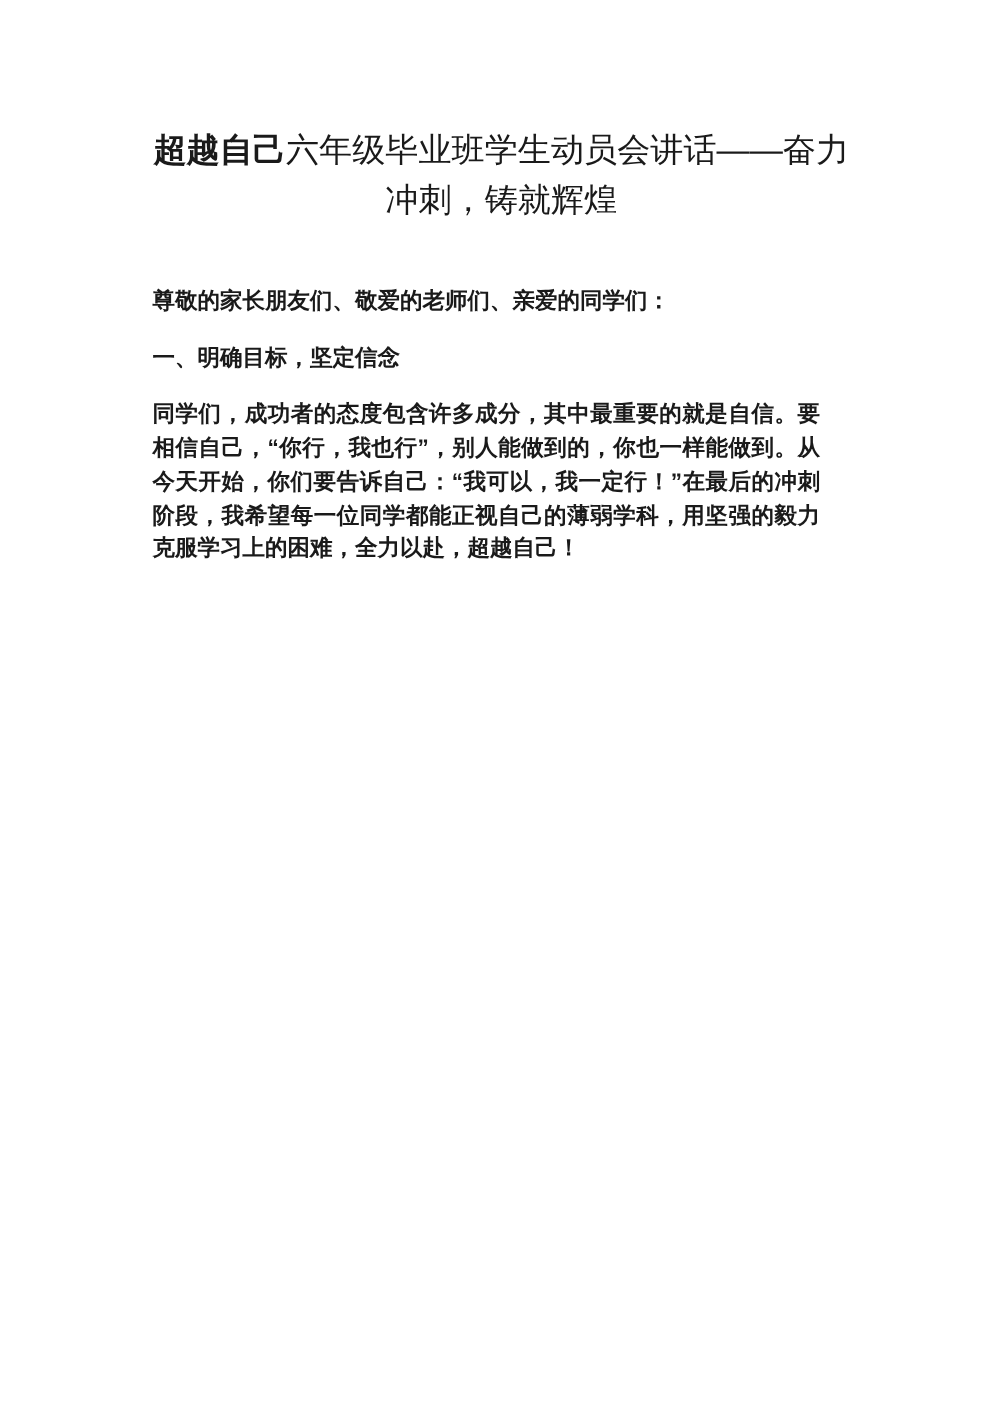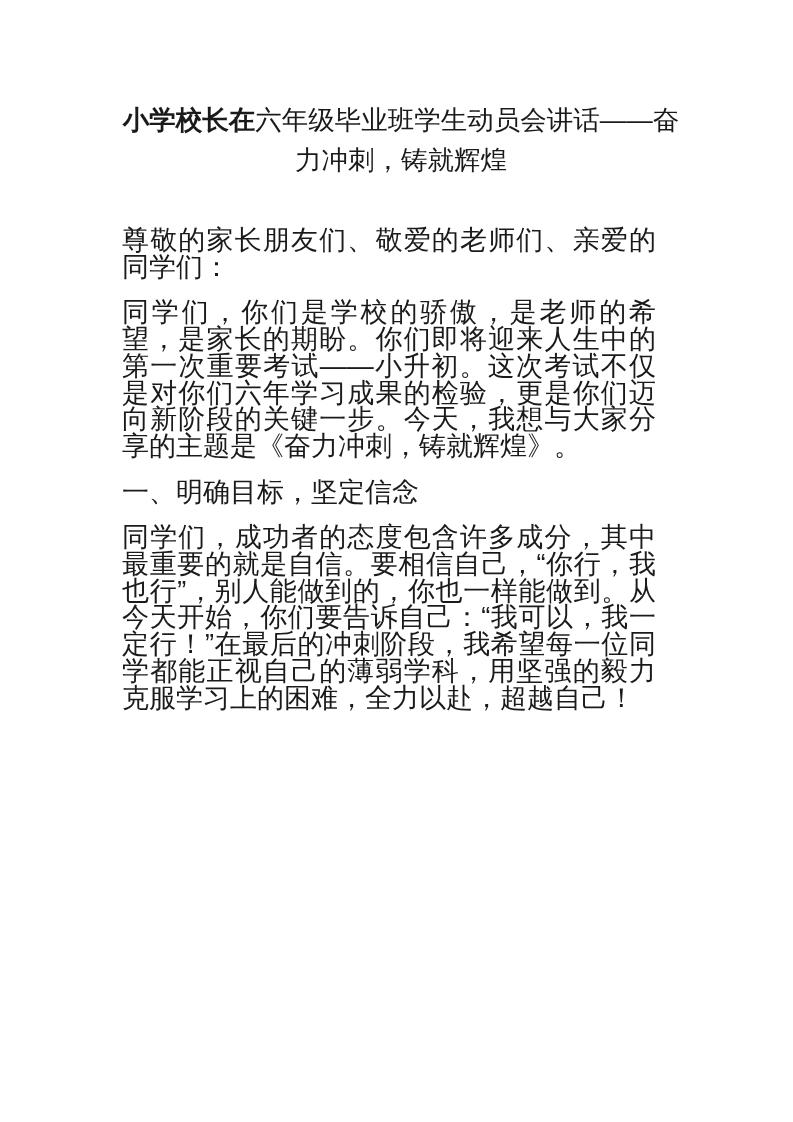--- a/index.html
+++ b/index.html
@@ -29,42 +29,41 @@
     font-weight: 400;
     text-align: center;
     line-break: strict;
   }
   .doc-title .bold-prefix {
     font-weight: 700;
   }
   .para {
     width: 534px;
     margin: 0 0 19px 0;
-    font-size: 27px;
+    font-size: 18px;
     line-height: 26.7px;
-    font-weight: 400;
+    font-weight: 700;
     text-align: justify;
     line-break: strict;
     overflow-wrap: break-word;
   }
   .para:last-child {
     margin-bottom: 4px;
   }
 </style>
 </head>
 <body>
 
 <div class="page">
 
-  <h1 class="doc-title"><span class="bold-prefix">小学校长在</span><span>六年级毕业班学生动员会讲话——奋力冲刺，铸就辉煌</span></h1>
+  <h1 class="doc-title"><span class="bold-prefix">超越自己</span><span>六年级毕业班学生动员会讲话——奋力冲刺，铸就辉煌</span></h1>
 
   <p class="para">尊敬的家长朋友们、敬爱的老师们、亲爱的同学们：</p>
 
 
 
-  <p class="para">同学们，你们是学校的骄傲，是老师的希望，是家长的期盼。你们即将迎来人生中的第一次重要考试——小升初。这次考试不仅是对你们六年学习成果的检验，更是你们迈向新阶段的关键一步。今天，我想与大家分享的主题是《奋力冲刺，铸就辉煌》。</p>
 
   <p class="para">一、明确目标，坚定信念</p>
 
 
   <p class="para">同学们，成功者的态度包含许多成分，其中最重要的就是自信。要相信自己，“你行，我也行”，别人能做到的，你也一样能做到。从今天开始，你们要告诉自己：“我可以，我一定行！”在最后的冲刺阶段，我希望每一位同学都能正视自己的薄弱学科，用坚强的毅力克服学习上的困难，全力以赴，超越自己！</p>
 
 </div>
 
 </body></html>

